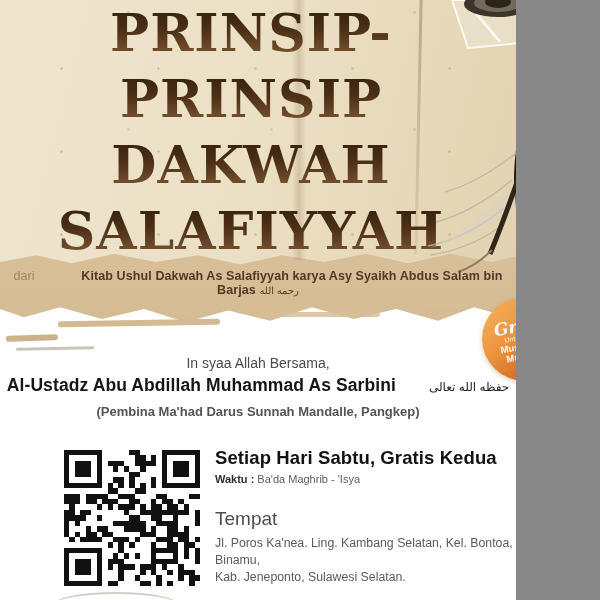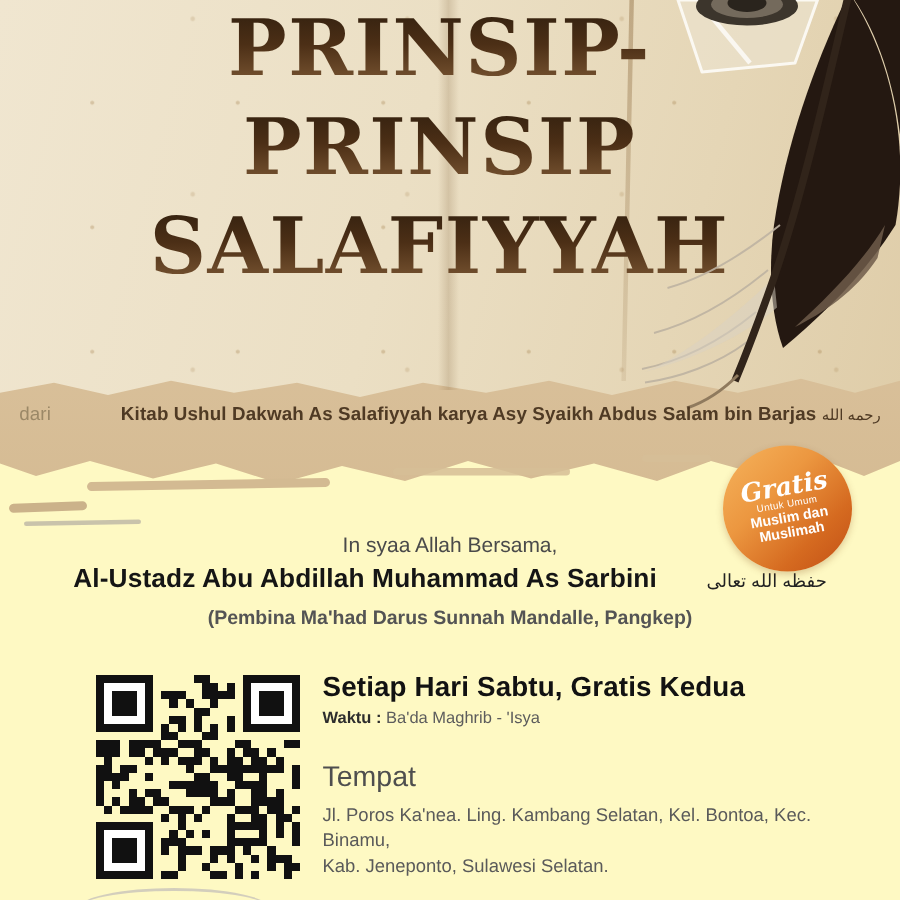--- a/index.html
+++ b/index.html
@@ -1,18 +1,18 @@
 <!DOCTYPE html>
 <html><head>
 <meta charset="utf-8">
 <style>
   html,body{margin:0;padding:0;background:#888;}
   .poster{
-    position:relative;width:600px;height:600px;overflow:hidden;
-    background:#fef9c3;font-family:"Liberation Sans",sans-serif;
+    position:relative;width:516px;height:600px;overflow:hidden;
+    background:#ffffff;font-family:"Liberation Sans",sans-serif;
     -webkit-font-smoothing:antialiased;
   }
   
   .tan-band{
     position:absolute;top:0;left:0;width:600px;height:334px;z-index:1;
     background:linear-gradient(180deg,#dcc49f 0%,#d9c09a 70%,#d5bb93 100%);
     clip-path:polygon(0 0,100% 0,100% 92%,96% 95%,91% 91.5%,85% 95%,79% 92%,73% 96%,66% 92.5%,59% 95.5%,52% 92%,45% 96%,38% 93%,31% 96.5%,24% 92.5%,17% 95.5%,10% 92%,4% 95%,0 92.5%);
   }
   .page{
     position:absolute;top:0;left:0;width:600px;height:270px;z-index:2;
@@ -98,20 +98,21 @@
 <div class="poster">
 
   <div class="tan-band"></div>
   <div class="page"></div>
   <div class="fold"></div>
   <div class="page-edge"></div>
 
   <div class="title">
     <span class="title-line">PRINSIP-</span>
     <span class="title-line">PRINSIP</span>
+    <span class="title-line">DAKWAH</span>
     <span class="title-line">SALAFIYYAH</span>
   </div>
 
   <svg class="photo-art" viewBox="380 0 220 300">
 
     <polygon points="452,0 545,0 530,42 468,48" fill="rgba(236,229,211,0.55)" stroke="rgba(252,250,244,0.95)" stroke-width="2" stroke-linejoin="round"></polygon>
     <path d="M 470 6 L 500 42" stroke="rgba(255,255,255,0.75)" stroke-width="3" fill="none"></path>
 
     <ellipse cx="498" cy="4" rx="34" ry="13" fill="#3c352c"></ellipse>
     <ellipse cx="498" cy="3" rx="24" ry="9" fill="#746a5c"></ellipse>

